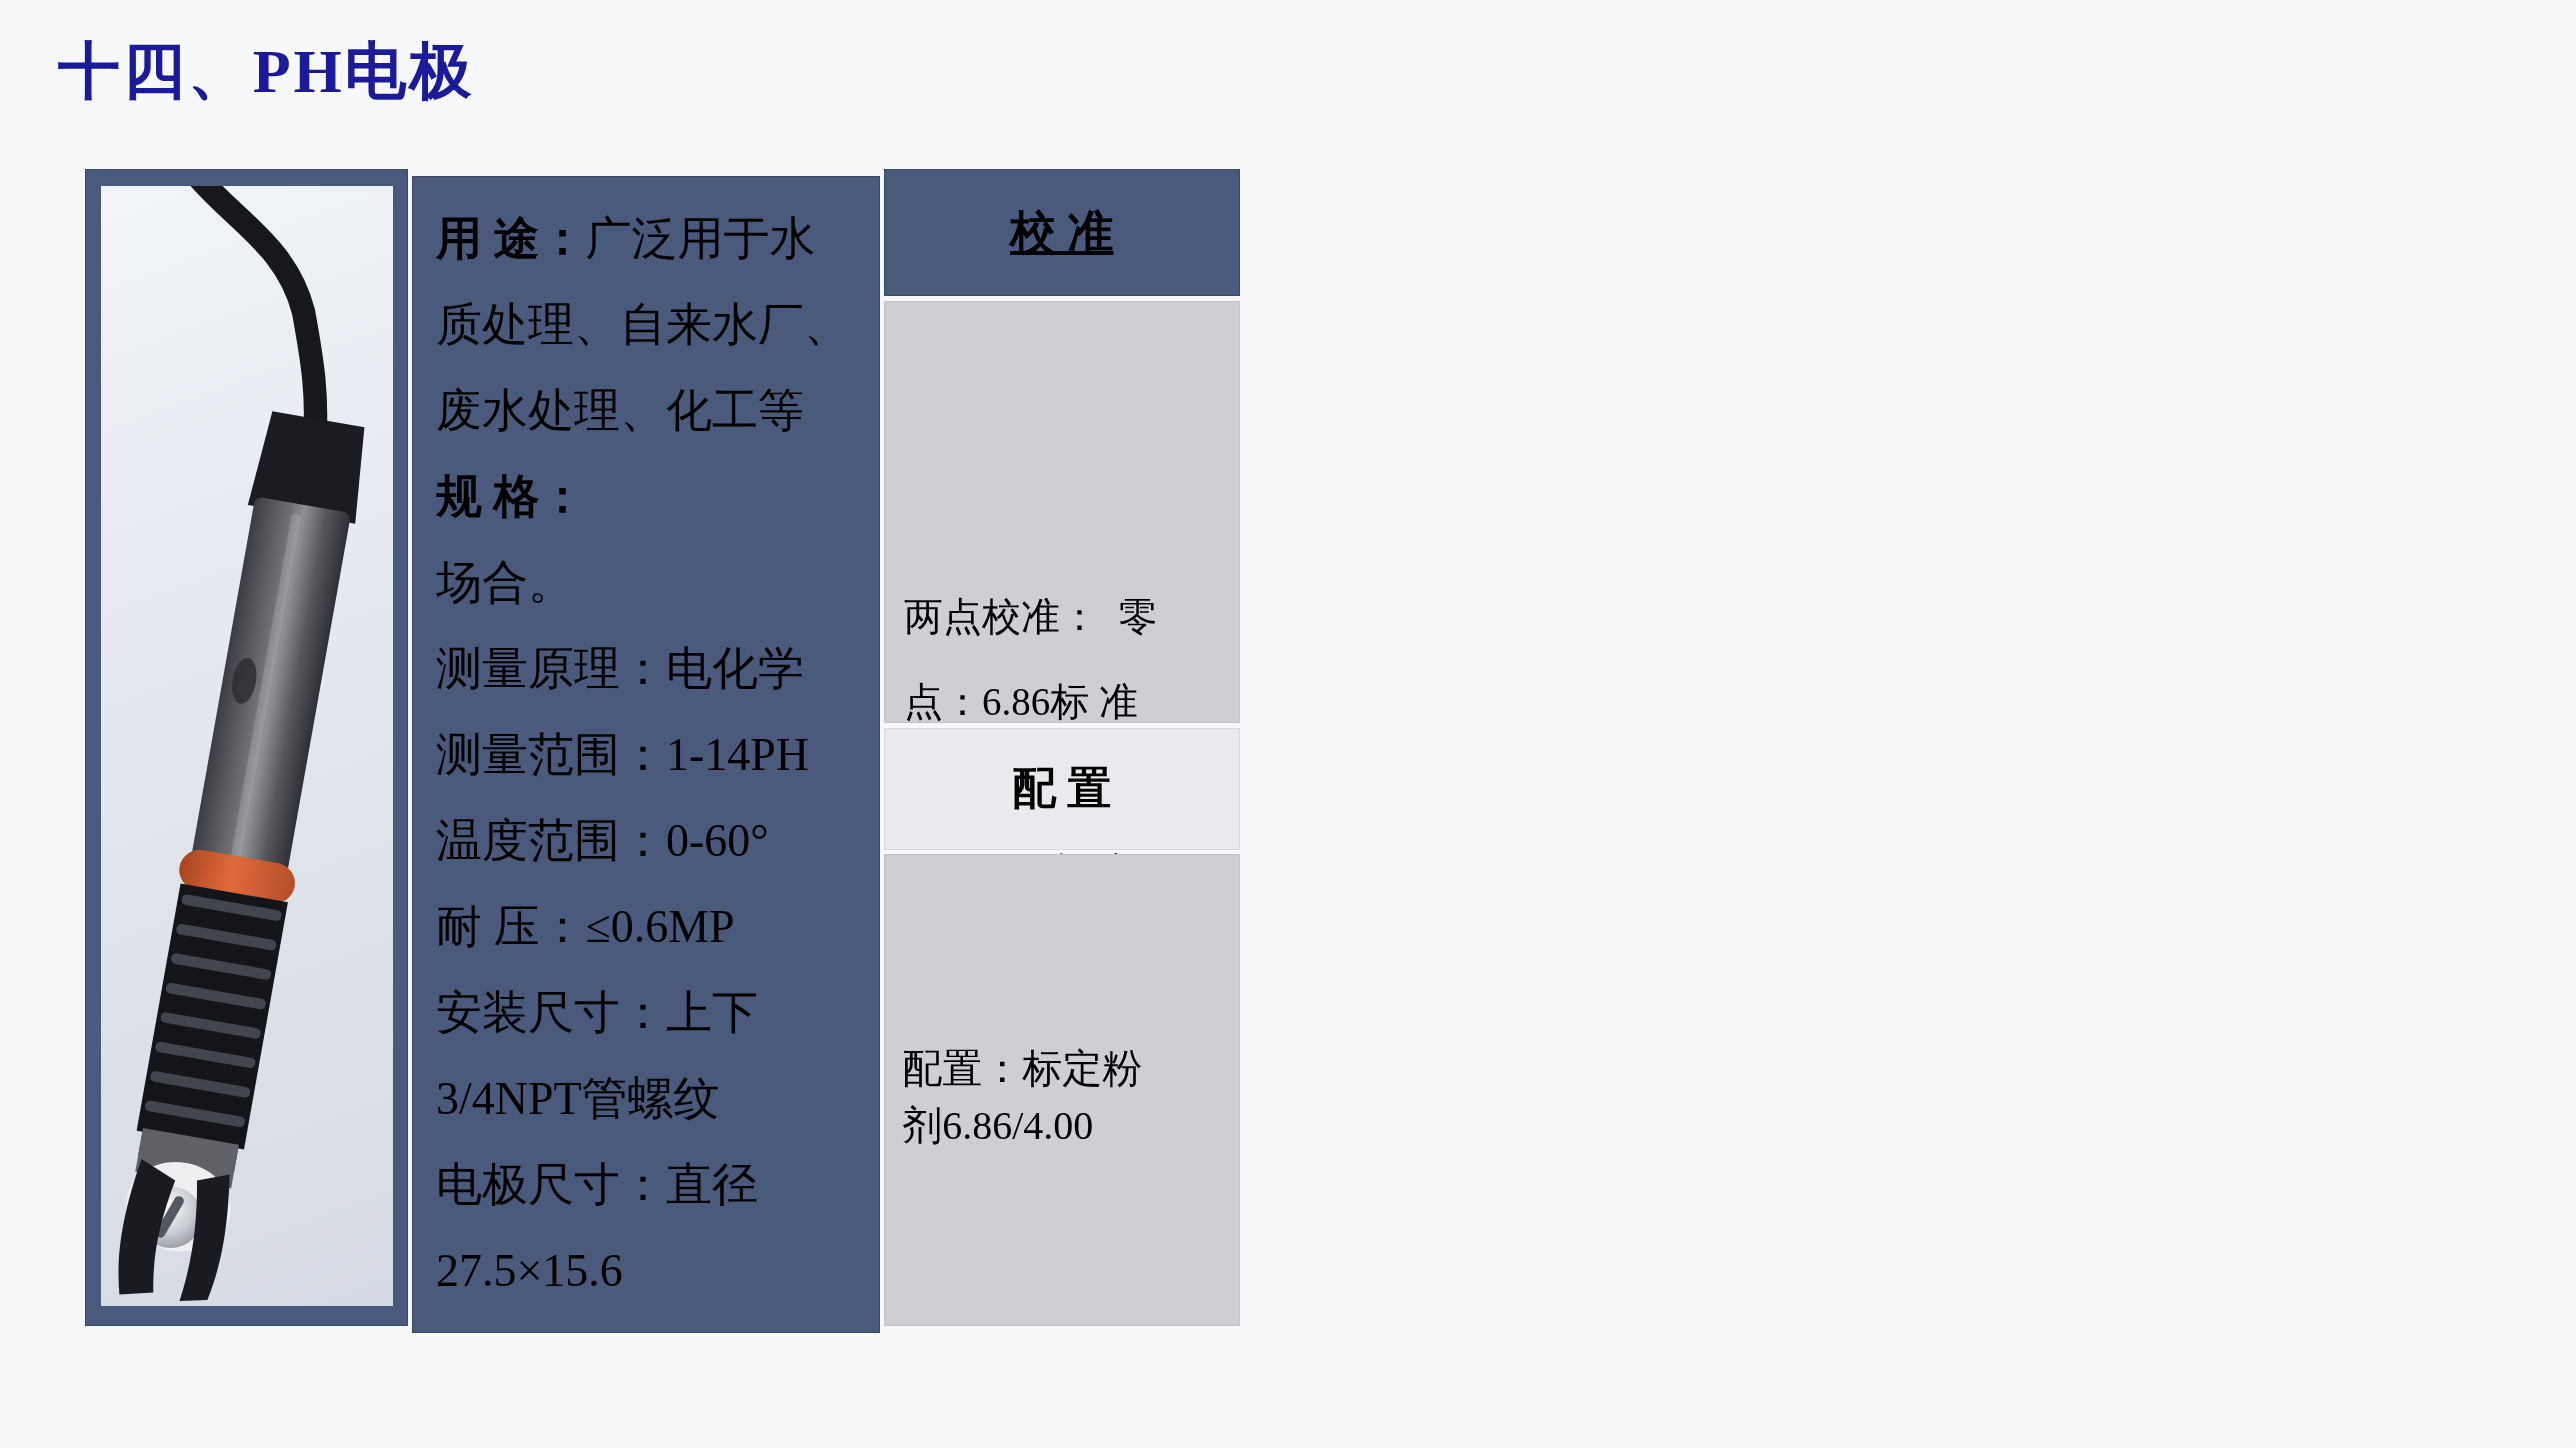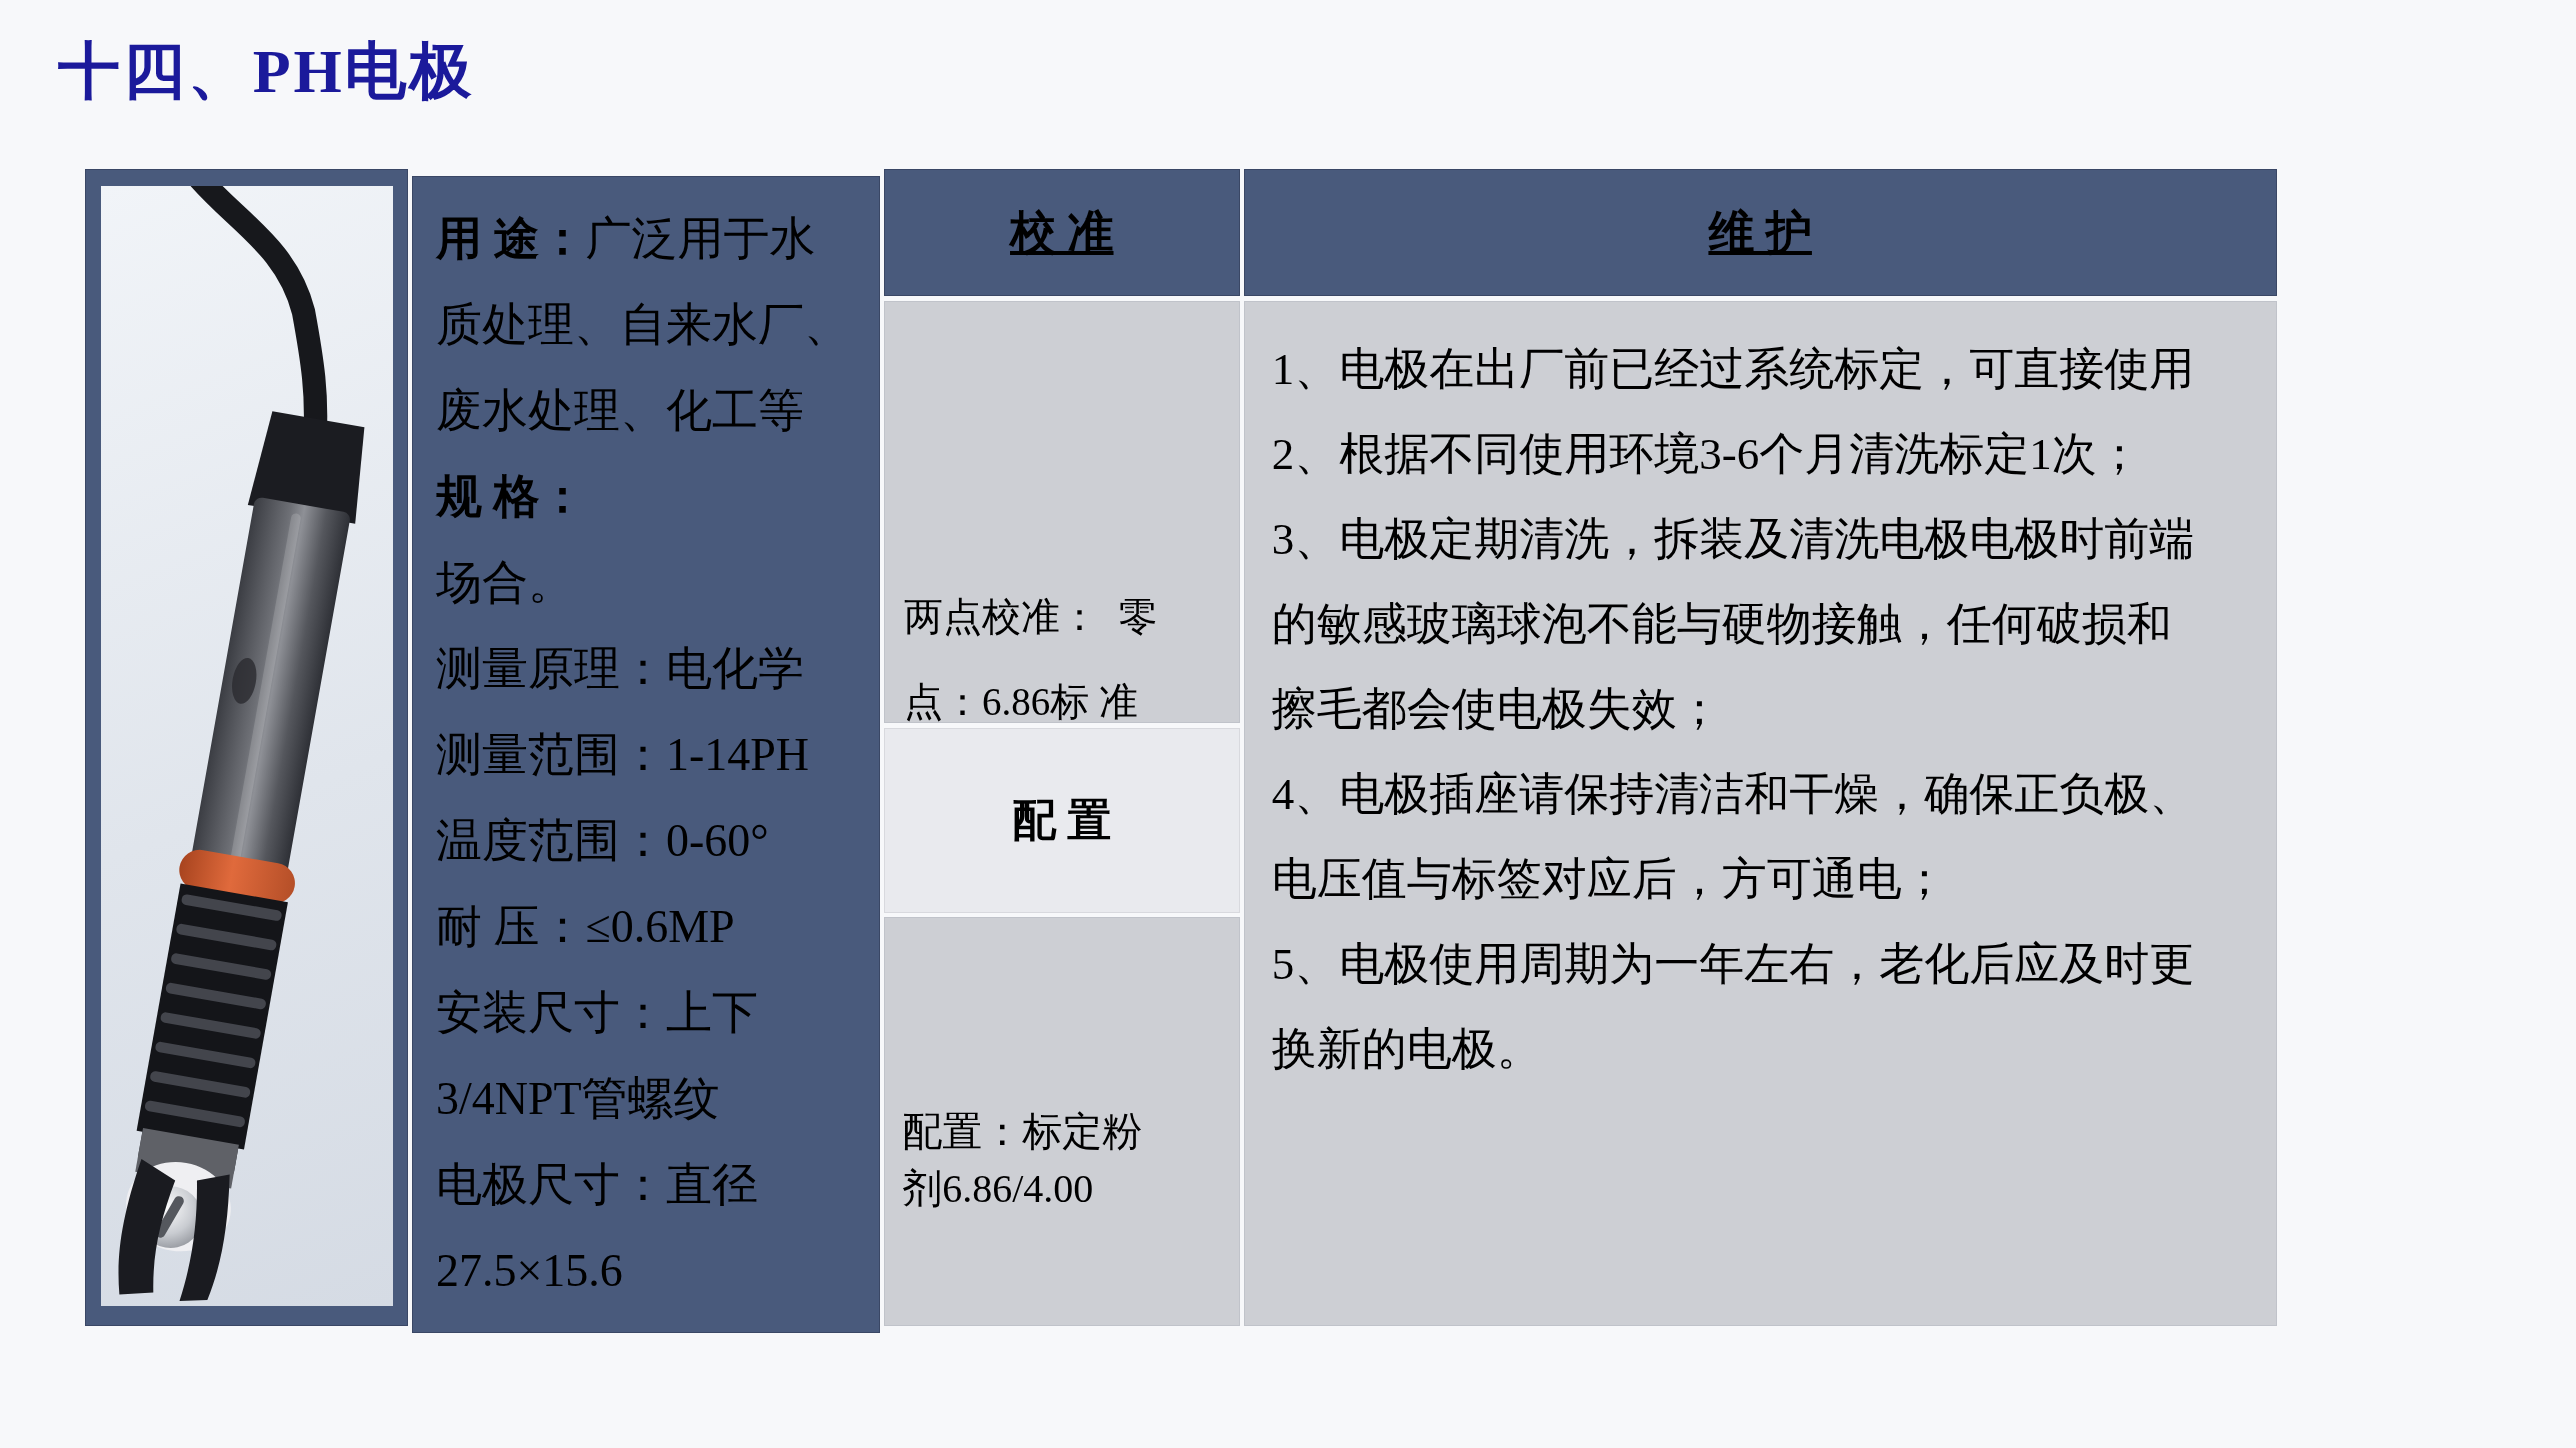--- a/index.html
+++ b/index.html
@@ -47,21 +47,21 @@
     height:127px; flex:none;
     display:flex; align-items:center; justify-content:center;
     font-size:46px; font-weight:bold;text-decoration:underline;
   }
   .cal-body {
     height:422px; flex:none;
     padding:17.4px 19.3px; font-size:39px; line-height:85px;
     white-space:pre;
   }
   .cfg-hdr {
-    height:185px; flex:none;
+    height:122px; flex:none;
     background:#E9EAEE; border:1px solid #D8D9DE;
     display:flex; align-items:center; justify-content:center;
     font-size:44px; font-weight:bold;
   }
   .cfg-body {
     flex:1; padding:13.5px 17.4px;
     font-size:40px; line-height:57px; white-space:pre;
   }
   .maint-body {
     flex:1; padding:25px 62px 0 27px;
@@ -158,26 +158,15 @@
     <div class="hdr dark">校 准</div>
     <div class="cal-body gray">
       
     <div>两点校准：  零</div><div>点：6.86标 准</div><div>液斜率：</div><div>4.00/9.18标准</div><div>液</div></div>
     <div class="cfg-hdr">配 置</div>
     <div class="cfg-body gray">
       
     <div>配置：标定粉</div><div>剂6.86/4.00</div></div>
   </div>
 
-  <div class="col col-maint">
-    <div class="hdr dark">维 护</div>
-    <div class="maint-body gray">
-
-    <p class="mi">1、电极在出厂前已经过系统标定，可直接使用</p>
-        <p class="mi">2、根据不同使用环境3-6个月清洗标定1次；</p>
-        <p class="mi">3、电极定期清洗，拆装及清洗电极电极时前端的敏感玻璃球泡不能与硬物接触，任何破损和擦毛都会使电极失效；</p>
-        <p class="mi">4、电极插座请保持清洁和干燥，确保正负极、电压值与标签对应后，方可通电；</p>
-        <p class="mi">5、电极使用周期为一年左右，老化后应及时更换新的电极。</p>
-      </div>
-  </div>
 
 </div>
 
 
 </body></html>

